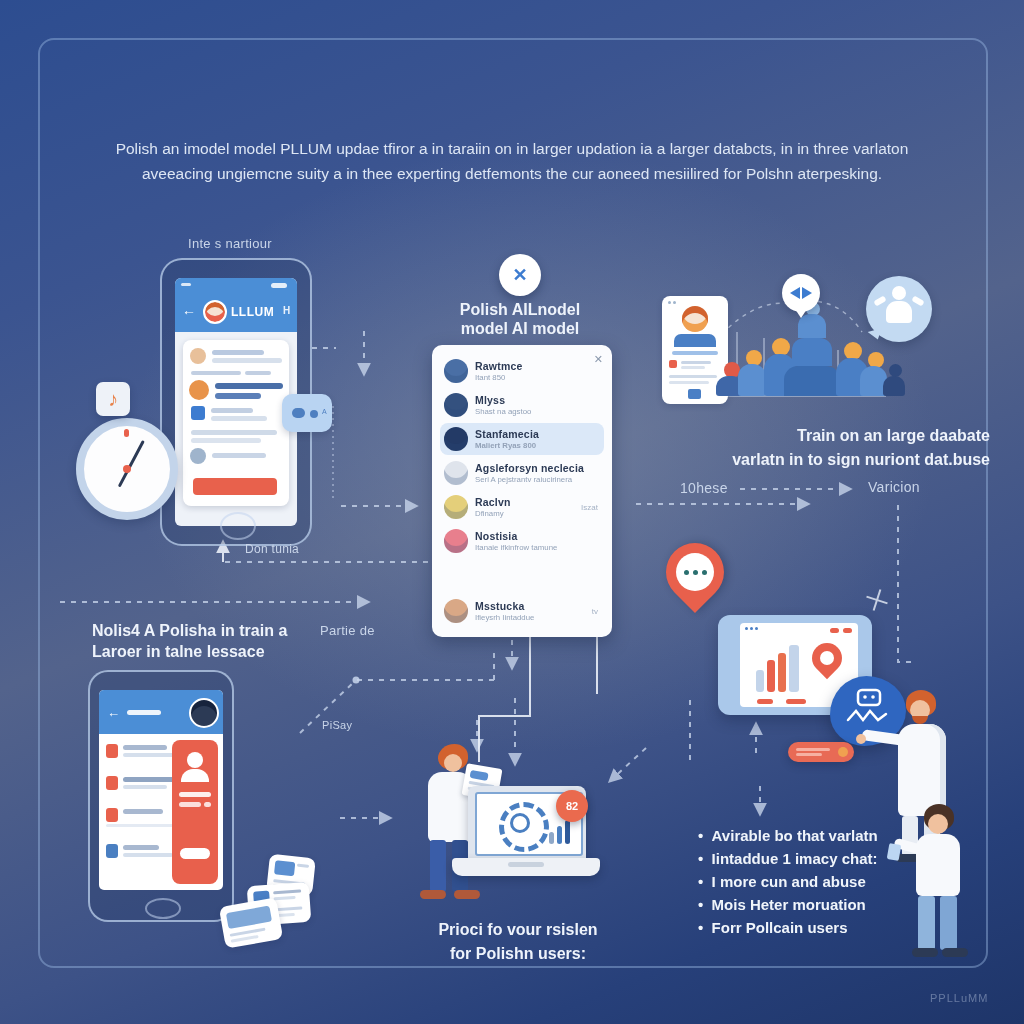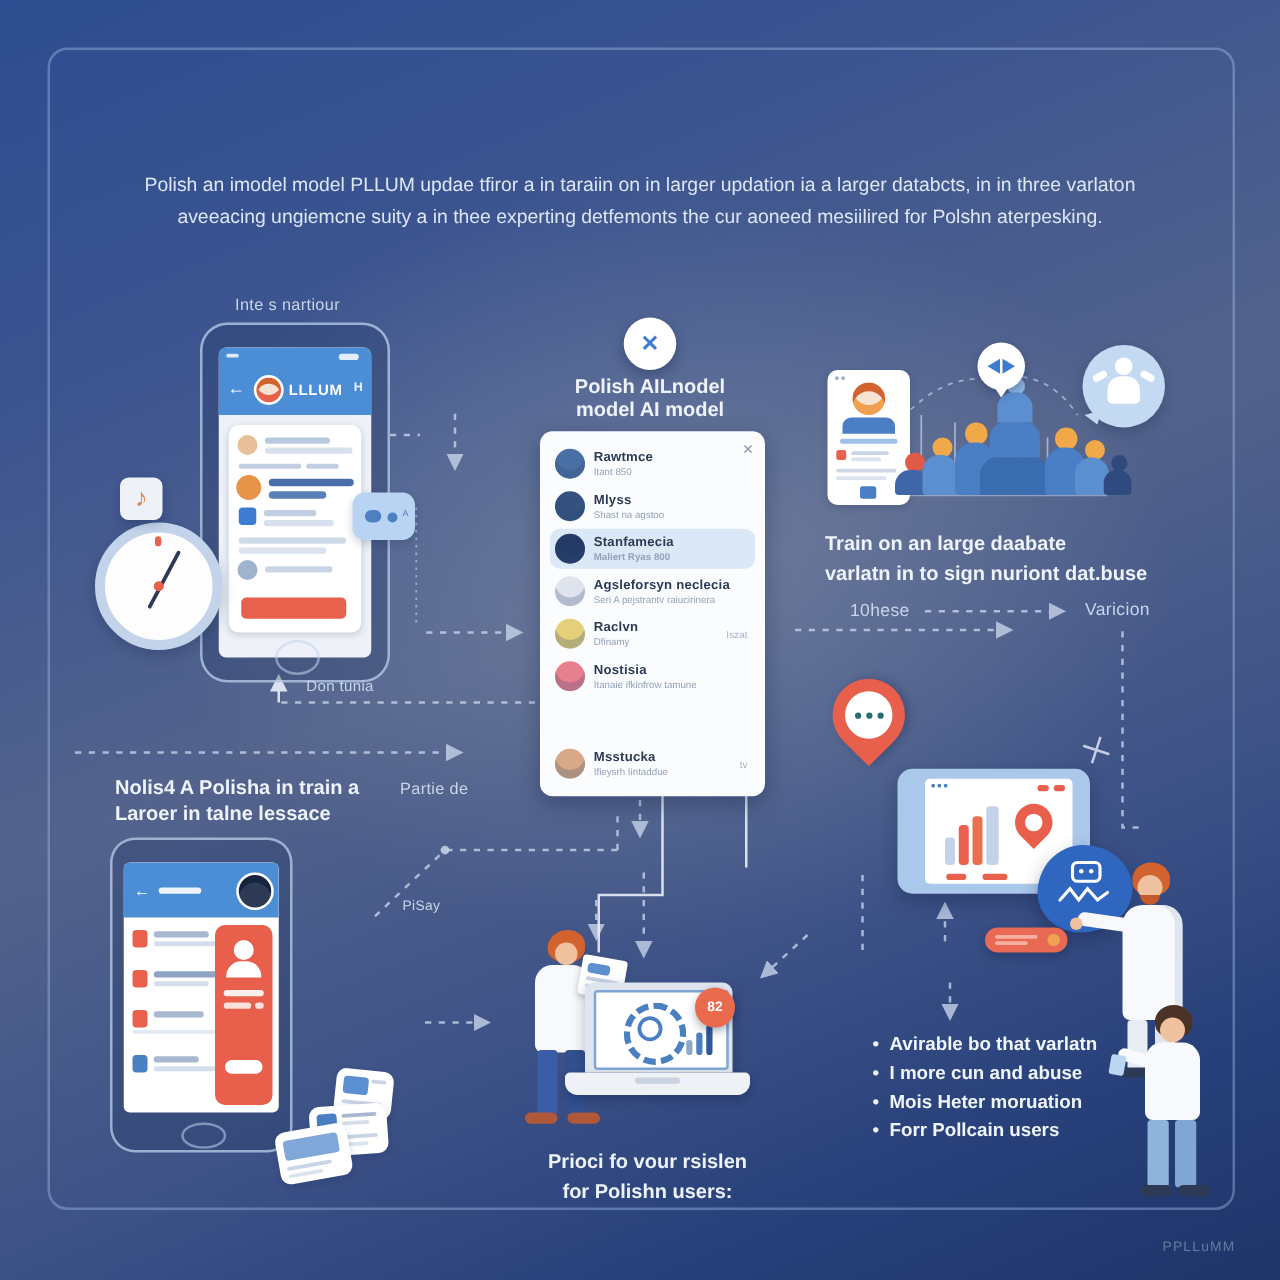--- a/index.html
+++ b/index.html
@@ -265,21 +265,21 @@
   </div>
 
   <div class="abs" style="left:866px;top:276px;width:66px;height:66px;border-radius:50%;background:#c3daf2;box-shadow:0 4px 10px rgba(15,30,60,.25);">
     <span class="dot" style="left:26px;top:10px;width:14px;height:14px;background:#fff;"></span>
     <div class="line" style="left:20px;top:25px;width:26px;height:22px;border-radius:11px 11px 4px 4px;background:#fff;"></div>
     <div class="line" style="left:8px;top:22px;width:12px;height:6px;background:#fff;transform:rotate(-30deg);"></div>
     <div class="line" style="left:46px;top:22px;width:12px;height:6px;background:#fff;transform:rotate(30deg);"></div>
     <span class="abs" style="left:2px;top:50px;width:0;height:0;border-top:8px solid transparent;border-bottom:4px solid transparent;border-right:12px solid #c3daf2;transform:rotate(18deg);"></span>
   </div>
 
-  <div class="abs cap" style="left:660px;top:424px;width:330px;text-align:left;font-size:16px;line-height:24px;">
+  <div class="abs cap" style="left:660px;top:424px;width:330px;text-align:right;font-size:16px;line-height:24px;">
     <div>Train on an large daabate</div>
     <div>varlatn in to sign nuriont dat.buse</div>
   </div>
   <div class="abs lbl" style="left:680px;top:480px;font-size:14px;">10hese</div>
   <div class="abs lbl" style="left:868px;top:479px;font-size:14px;">Varicion</div>
 
   <div class="abs cap" style="left:92px;top:620px;font-size:16px;line-height:21px;">
     <div>Nolis4 A Polisha in train a</div>
     <div>Laroer in talne lessace</div>
   </div>
@@ -421,20 +421,21 @@
   </div>
   <div class="abs" style="left:556px;top:790px;width:32px;height:32px;border-radius:50%;background:#ea6a4e;box-shadow:0 3px 7px rgba(15,30,60,.35);text-align:center;line-height:32px;color:#fff;font-size:11px;font-weight:700;">82</div>
 
   <div class="abs cap" style="left:368px;top:918px;width:300px;text-align:center;font-size:16px;line-height:24px;">
     <div>Prioci fo vour rsislen</div>
     <div>for Polishn users:</div>
   </div>
 
   <div class="abs" style="left:698px;top:824px;width:210px;color:#f0f5fb;font-size:15px;font-weight:700;line-height:23px;">
     <div>•&nbsp;&nbsp;<span>Avirable bo that varlatn</span></div>
+    <div>•&nbsp;&nbsp;<span>Iintaddue 1 imacy chat:</span></div>
     <div>•&nbsp;&nbsp;<span>I more cun and abuse</span></div>
     <div>•&nbsp;&nbsp;<span>Mois Heter moruation</span></div>
     <div>•&nbsp;&nbsp;<span>Forr Pollcain users</span></div>
   </div>
 
   <div class="abs" style="left:888px;top:804px;width:100px;height:160px;">
     <span class="dot" style="left:36px;top:0px;width:30px;height:26px;background:#4a3226;border-radius:50% 50% 42% 42%;"></span>
     <span class="dot skin" style="left:40px;top:10px;width:20px;height:20px;"></span>
     <div class="line" style="left:28px;top:30px;width:44px;height:62px;background:#f7f9fc;border-radius:14px 14px 6px 6px;"></div>
     <div class="line" style="left:6px;top:38px;width:34px;height:10px;background:#f7f9fc;border-radius:5px;transform:rotate(16deg);"></div>

